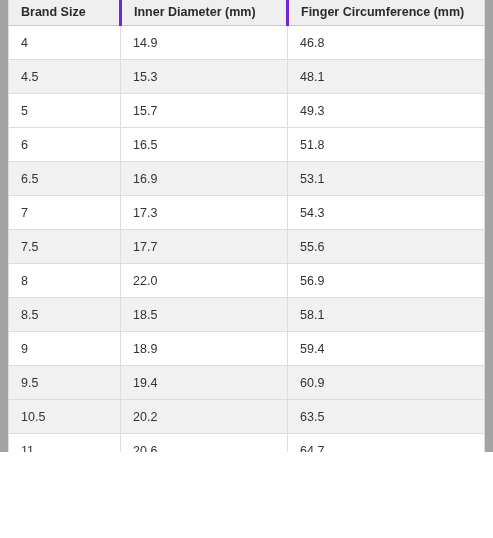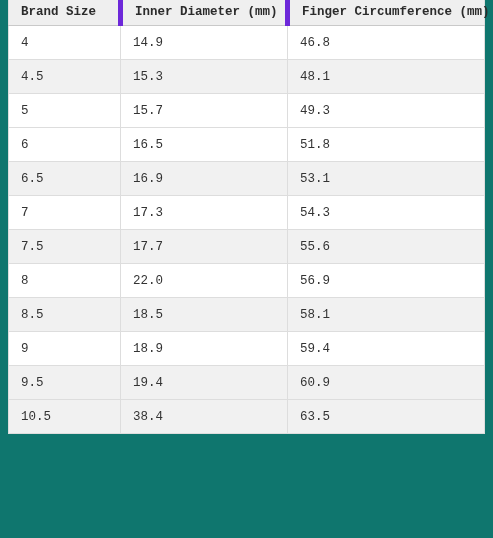--- a/index.html
+++ b/index.html
@@ -11,25 +11,24 @@
   body {
     width: 493px;
     height: 538px;
     overflow: hidden;
     font-family: "Liberation Sans", sans-serif;
     -webkit-font-smoothing: antialiased;
   }
 
   .table-viewport {
     width: 493px;
-    height: 538px;
-    background: #0f766e;
+    height: 452px;
+    background: #a3a3a3;
     overflow: hidden;
     box-sizing: border-box;
-    font-family: Liberation Mono, monospace;
   }
 
   table.size-table {
     border-collapse: collapse;
     table-layout: fixed;
     width: 476px;
     margin-left: 8px;
     background: #ffffff;
   }
 
@@ -38,21 +37,21 @@
   table.size-table col.col-circ   { width: 197px; }
 
   thead th {
     background: #efefef;
     color: #2b2b2b;
     font-size: 12.5px;
     font-weight: bold;
     text-align: left;
     padding: 5px 0 6px 12px;
     border-bottom: 1px solid #c9c9c9;
-    border-left: 5px solid #6d28d9;
+    border-left: 3px solid #6d28d9;
     border-right: 1px solid #dddddd;
     line-height: 14px;
     white-space: nowrap;
     box-sizing: border-box;
     vertical-align: middle;
   }
   thead th.first-head { border-left: 1px solid #dddddd; }
 
   tbody td {
     height: 34px;
@@ -142,18 +141,23 @@
         <td>18.9</td>
         <td>59.4</td>
       </tr>
       <tr class="striped">
         <td>9.5</td>
         <td>19.4</td>
         <td>60.9</td>
       </tr>
       <tr class="striped">
         <td>10.5</td>
-        <td>38.4</td>
+        <td>20.2</td>
         <td>63.5</td>
+      </tr>
+      <tr>
+        <td>11</td>
+        <td>20.6</td>
+        <td>64.7</td>
       </tr>
     </tbody>
   </table>
 </div>
 
 </body></html>

